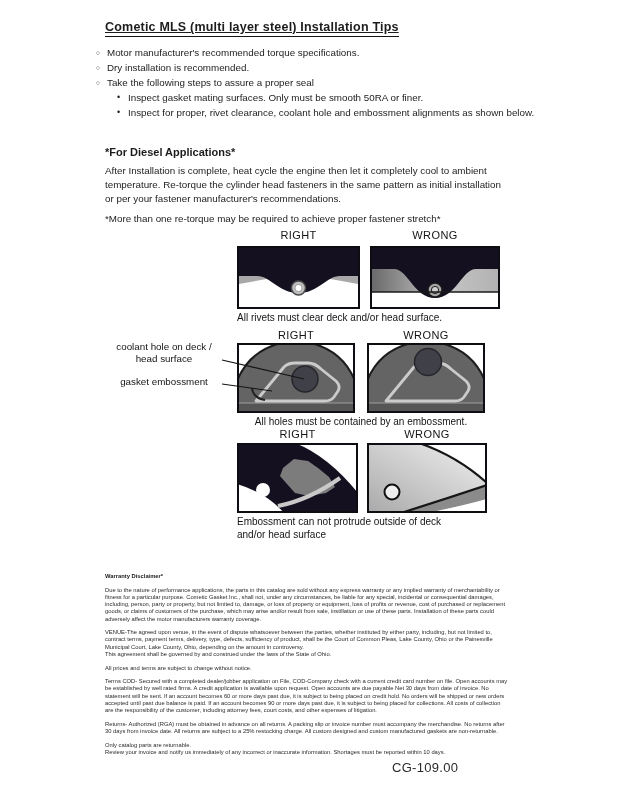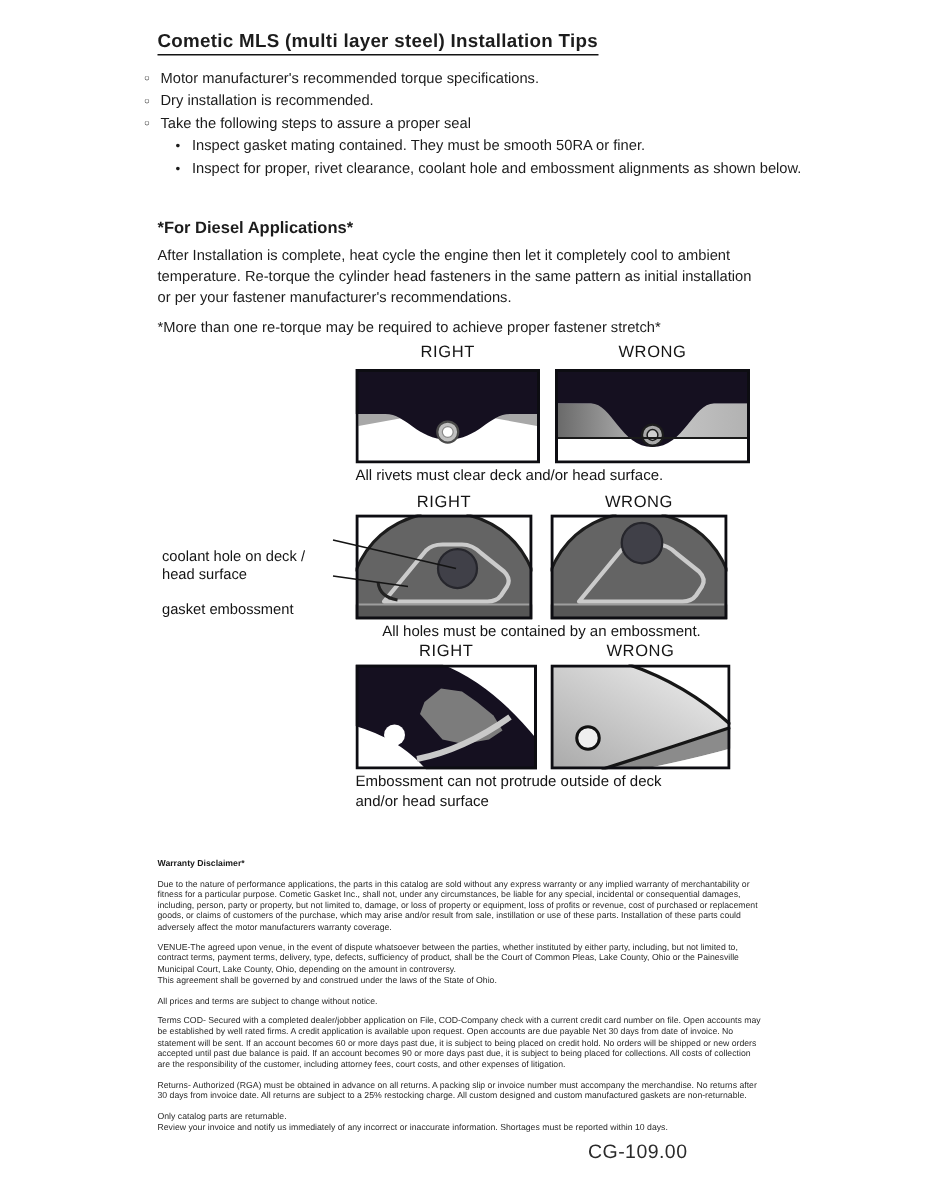--- a/index.html
+++ b/index.html
@@ -6,39 +6,39 @@
   .page{
     position:relative;width:618px;height:800px;background:#ffffff;
     font-family:"Liberation Sans","DejaVu Sans",sans-serif;color:#1c1c1c;
     overflow:hidden;margin:0 auto;
   }
   .abs{position:absolute;}
 
   
   .title{
     left:105px;top:20px;font-size:12.5px;font-weight:bold;
-    border-bottom:1.6px solid #141414;padding-bottom:2px;letter-spacing:.2px;
+    border-bottom:1.6px solid #141414;padding-bottom:2px;letter-spacing:.2px;text-decoration:underline;
   }
 
   
   .tips{left:96px;top:45px;}
   .tip-row{display:flex;gap:5px;line-height:15px;font-size:9.8px;white-space:nowrap;}
   .tip-marker{font-size:6.5px;line-height:15px;width:6px;}
   .tip-sub{padding-left:21px;}
   .tip-sub .tip-marker{font-size:9px;width:6px;}
 
   
   .diesel{left:105px;top:117px;width:470px;margin-top:29px;}
   .diesel-heading{font-size:11px;font-weight:bold;margin:0 0 6px 0;}
   .para{font-size:9.8px;line-height:14px;margin:0 0 6px 0;white-space:pre-line;}
 
   
   .rw-label{font-size:11px;letter-spacing:.4px;text-align:center;color:#141414;}
   .caption{font-size:10px;line-height:12.5px;color:#141414;white-space:pre-line;}
-  .anno{font-size:9.8px;line-height:11.5px;text-align:left;color:#141414;margin-top:25px;}
+  .anno{font-size:9.8px;line-height:11.5px;text-align:center;color:#141414;}
 
   .dbox{display:block;}
 
   
   .legal{left:105px;top:573px;width:475px;}
   .legal p{font-size:5.8px;line-height:7.2px;margin:0 0 6.5px 0;white-space:pre-line;color:#2a2a2a;}
   .legal .legal-heading{font-weight:bold;color:#1a1a1a;}
 
   .footer-code{left:392px;top:760px;font-size:13px;color:#2b2b2b;letter-spacing:.3px;}
 </style>
@@ -57,21 +57,21 @@
     <div class="tip-row">
       <span class="tip-marker">○</span>
       <span>Dry installation is recommended.</span>
     </div>
     <div class="tip-row">
       <span class="tip-marker">○</span>
       <span>Take the following steps to assure a proper seal</span>
     </div>
     <div class="tip-row tip-sub">
       <span class="tip-marker">•</span>
-      <span>Inspect gasket mating contained.  They must be smooth 50RA or finer.</span>
+      <span>Inspect gasket mating surfaces.  Only must be smooth 50RA or finer.</span>
     </div>
     <div class="tip-row tip-sub">
       <span class="tip-marker">•</span>
       <span>Inspect for proper, rivet clearance, coolant hole and embossment alignments as shown below.</span>
     </div>
   </div>
 
   <div class="abs diesel">
     <p class="diesel-heading">*For Diesel Applications*</p>
     <p class="para">After Installation is complete, heat cycle the engine then let it completely cool to ambient

